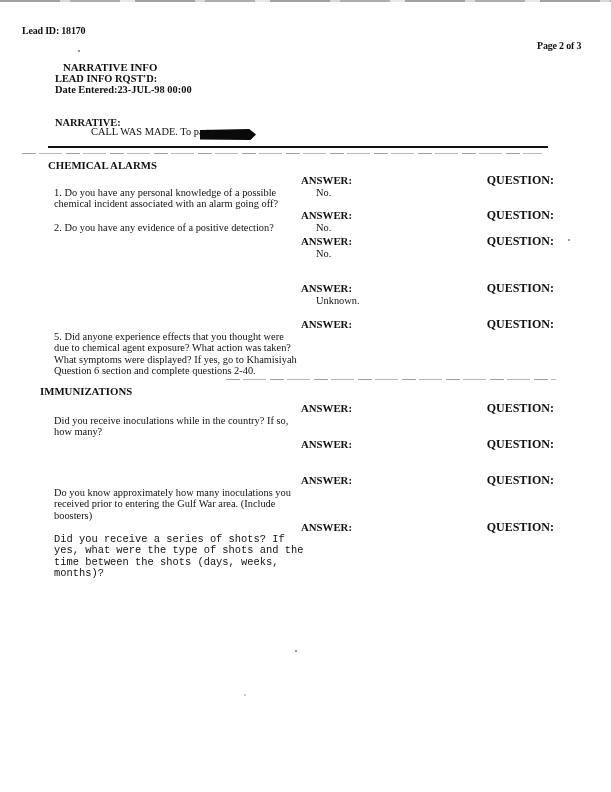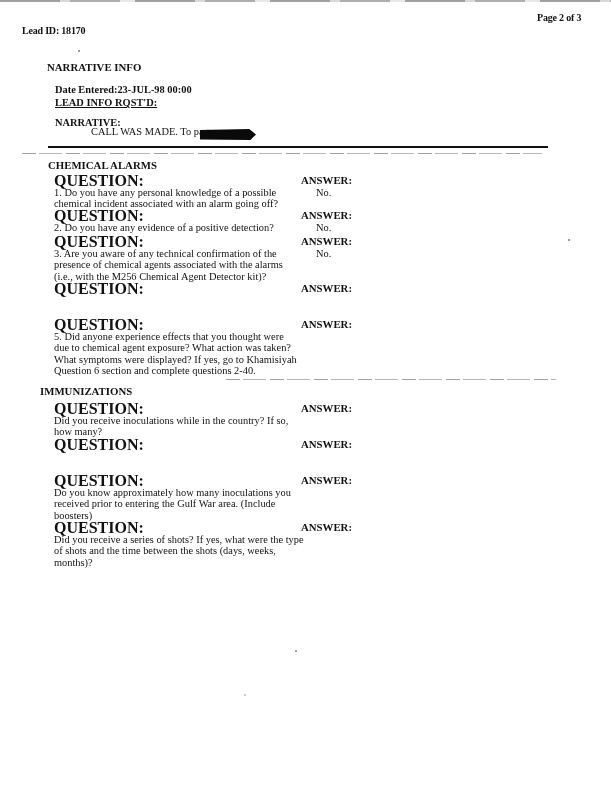--- a/index.html
+++ b/index.html
@@ -22,37 +22,37 @@
     position: absolute; height: 1px;
     background: repeating-linear-gradient(90deg, #777 0 14px, transparent 14px 17px, #999 17px 40px, transparent 40px 44px);
     opacity: 0.7;
   }
   .redact {
     position: absolute; left: 200px; top: 129px; width: 56px; height: 11px;
     background: #0a0a0a;
     clip-path: polygon(0 10%, 88% 0, 100% 50%, 90% 100%, 0 95%);
   }
   .qa { position: absolute; left: 54px; width: 500px; }
-  .qa .qlabel { font-weight: bold; font-size: 16px; }
+  .qa .qlabel { font-weight: bold; font-size: 12px; text-align: right; }
   .qa .alabel { position: absolute; left: 247px; top: 0; font-weight: bold; font-size: 10.8px; }
   .qa .qtext { width: 245px; }
   .qa .atext { position: absolute; left: 262px; top: 11.6px; width: 262px; }
   .speck { position: absolute; width: 2px; height: 2px; background: #777; border-radius: 1px; }
 </style>
 </head>
 <body>
 
 <div class="scan-top"></div>
 
 <div class="abs hdr" style="left:22px; top:25px;">Lead ID: 18170</div>
-<div class="abs hdr" style="left:537px; top:12px;">Page 2 of  3</div>
+<div class="abs hdr" style="left:537px; top:40px;">Page 2 of  3</div>
 
-<div class="abs sec" style="left:47px; top:62px;">NARRATIVE INFO</div>
+<div class="abs sec" style="left:63px; top:62px;">NARRATIVE INFO</div>
 <div class="abs b" style="left:55px; top:84px;">Date Entered:23-JUL-98 00:00</div>
-<div class="abs b" style="left:55px; top:97px;text-decoration:underline;">LEAD INFO RQST'D:</div>
+<div class="abs b" style="left:55px; top:73px;">LEAD INFO RQST'D:</div>
 <div class="abs b" style="left:55px; top:117px;">NARRATIVE:</div>
 <div class="abs" style="left:55px; top:126px;margin-left:36px;">CALL WAS MADE.  To pager</div>
 <div class="redact"></div>
 
 <div class="rule-thick"></div>
 <div class="rule-dots" style="left:22px; top:153px; width:520px;"></div>
 
 <div class="abs sec" style="left:48px; top:160px;">CHEMICAL ALARMS</div>
 
 <div class="qa" style="top:175px;">
@@ -65,27 +65,27 @@
 <div class="qa" style="top:210px;">
   <div class="qlabel">QUESTION:</div>
   <div class="alabel">ANSWER:</div>
   <div class="qtext">2.  Do you have any evidence of a positive detection?</div>
   <div class="atext">No.</div>
 </div>
 
 <div class="qa" style="top:236px;">
   <div class="qlabel">QUESTION:</div>
   <div class="alabel">ANSWER:</div>
-  <div class="qtext" style="width:250px;">3.  Are you aware of any technical confirmation of the presence of chemical agents associated with the alarms (i.e., with the M256 Chemical Agent Detector kit)?</div>
   <div class="atext">No.</div>
 </div>
 
 <div class="qa" style="top:283px;">
   <div class="qlabel">QUESTION:</div>
   <div class="alabel">ANSWER:</div>
+  <div class="atext">Unknown.</div>
 </div>
 
 <div class="qa" style="top:319px;">
   <div class="qlabel">QUESTION:</div>
   <div class="alabel">ANSWER:</div>
   <div class="qtext">5.  Did anyone experience effects that you thought were due to chemical agent exposure?  What action was taken?  What symptoms were displayed?  If yes, go to Khamisiyah Question 6 section and complete questions 2-40.</div>
 </div>
 
 <div class="rule-dots" style="left:226px; top:379px; width:330px;"></div>
 
@@ -106,20 +106,20 @@
 <div class="qa" style="top:475px;">
   <div class="qlabel">QUESTION:</div>
   <div class="alabel">ANSWER:</div>
   <div class="qtext">Do you know approximately how many inoculations you received prior to entering the Gulf War area. (Include boosters)</div>
   <div class="atext"></div>
 </div>
 
 <div class="qa" style="top:522px;">
   <div class="qlabel">QUESTION:</div>
   <div class="alabel">ANSWER:</div>
-  <div class="qtext" style="width:255px;">Did you receive a series of shots?  If yes, what were the type of shots and the time between the shots (days, weeks, months)?</div>
+  <div class="qtext" style="width:255px;font-family:Liberation Mono, monospace;">Did you receive a series of shots?  If yes, what were the type of shots and the time between the shots (days, weeks, months)?</div>
   <div class="atext"></div>
 </div>
 
 <div class="speck" style="left:78px; top:50px;"></div>
 <div class="speck" style="left:568px; top:239px;"></div>
 <div class="speck" style="left:295px; top:650px;"></div>
 <div class="speck" style="left:244px; top:694px; background:#bbb;"></div>
 
 </body></html>

